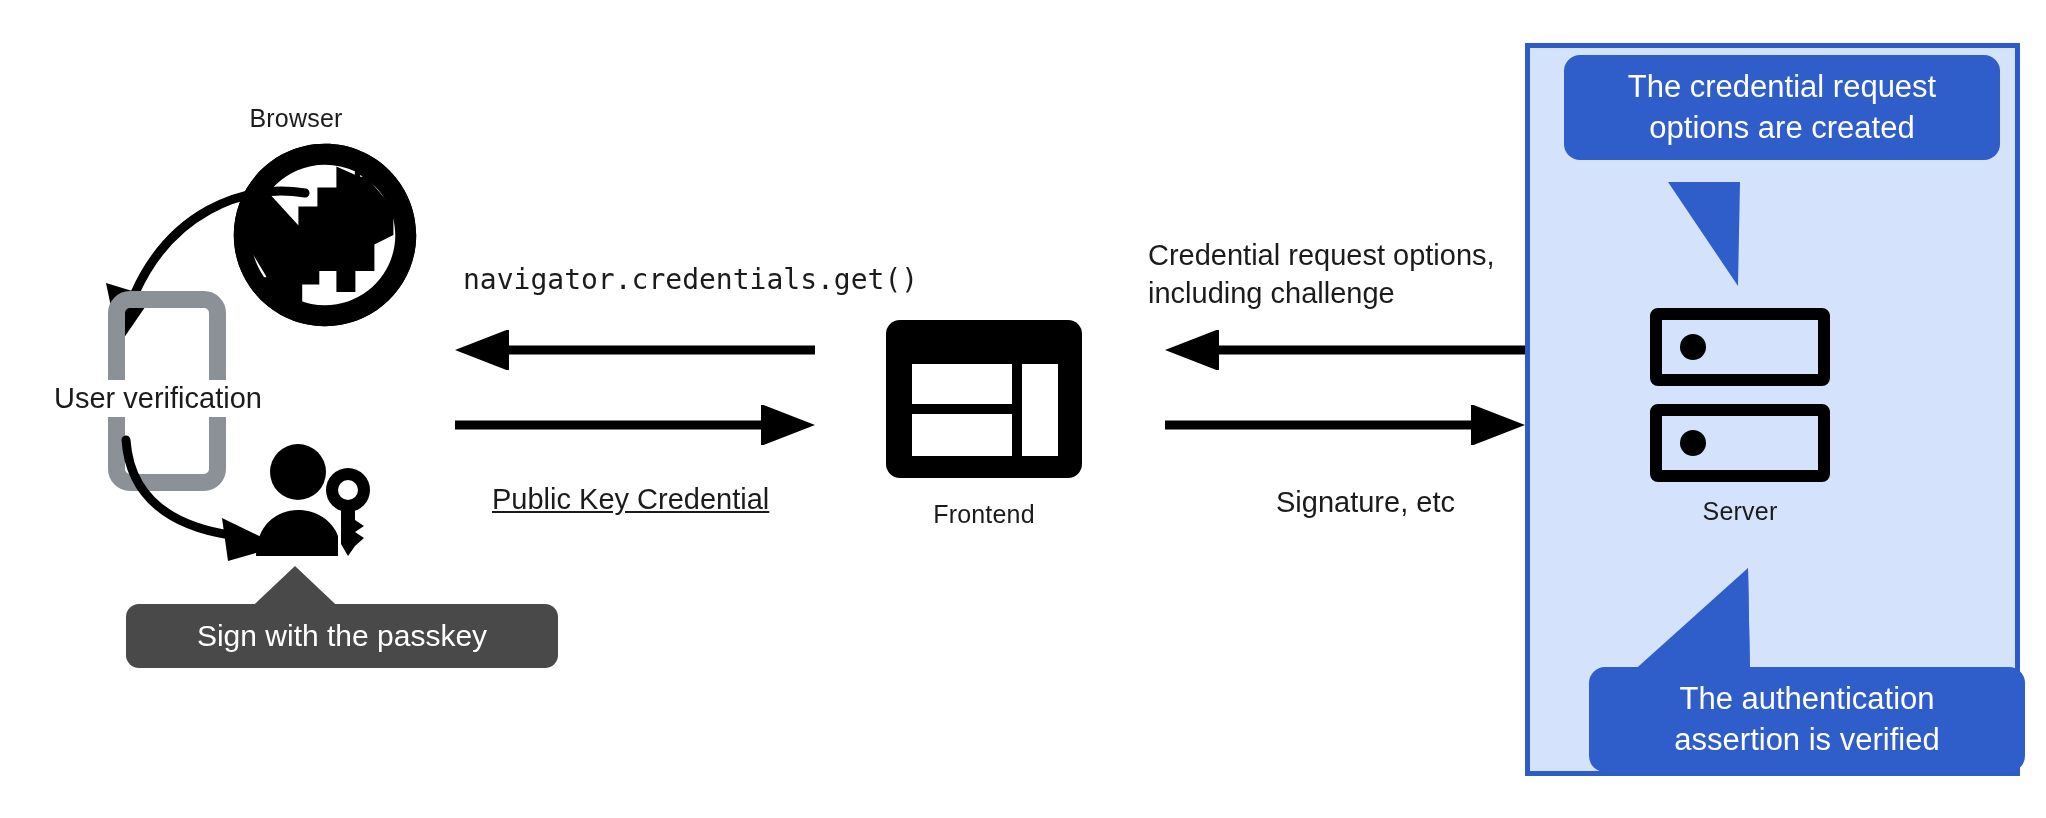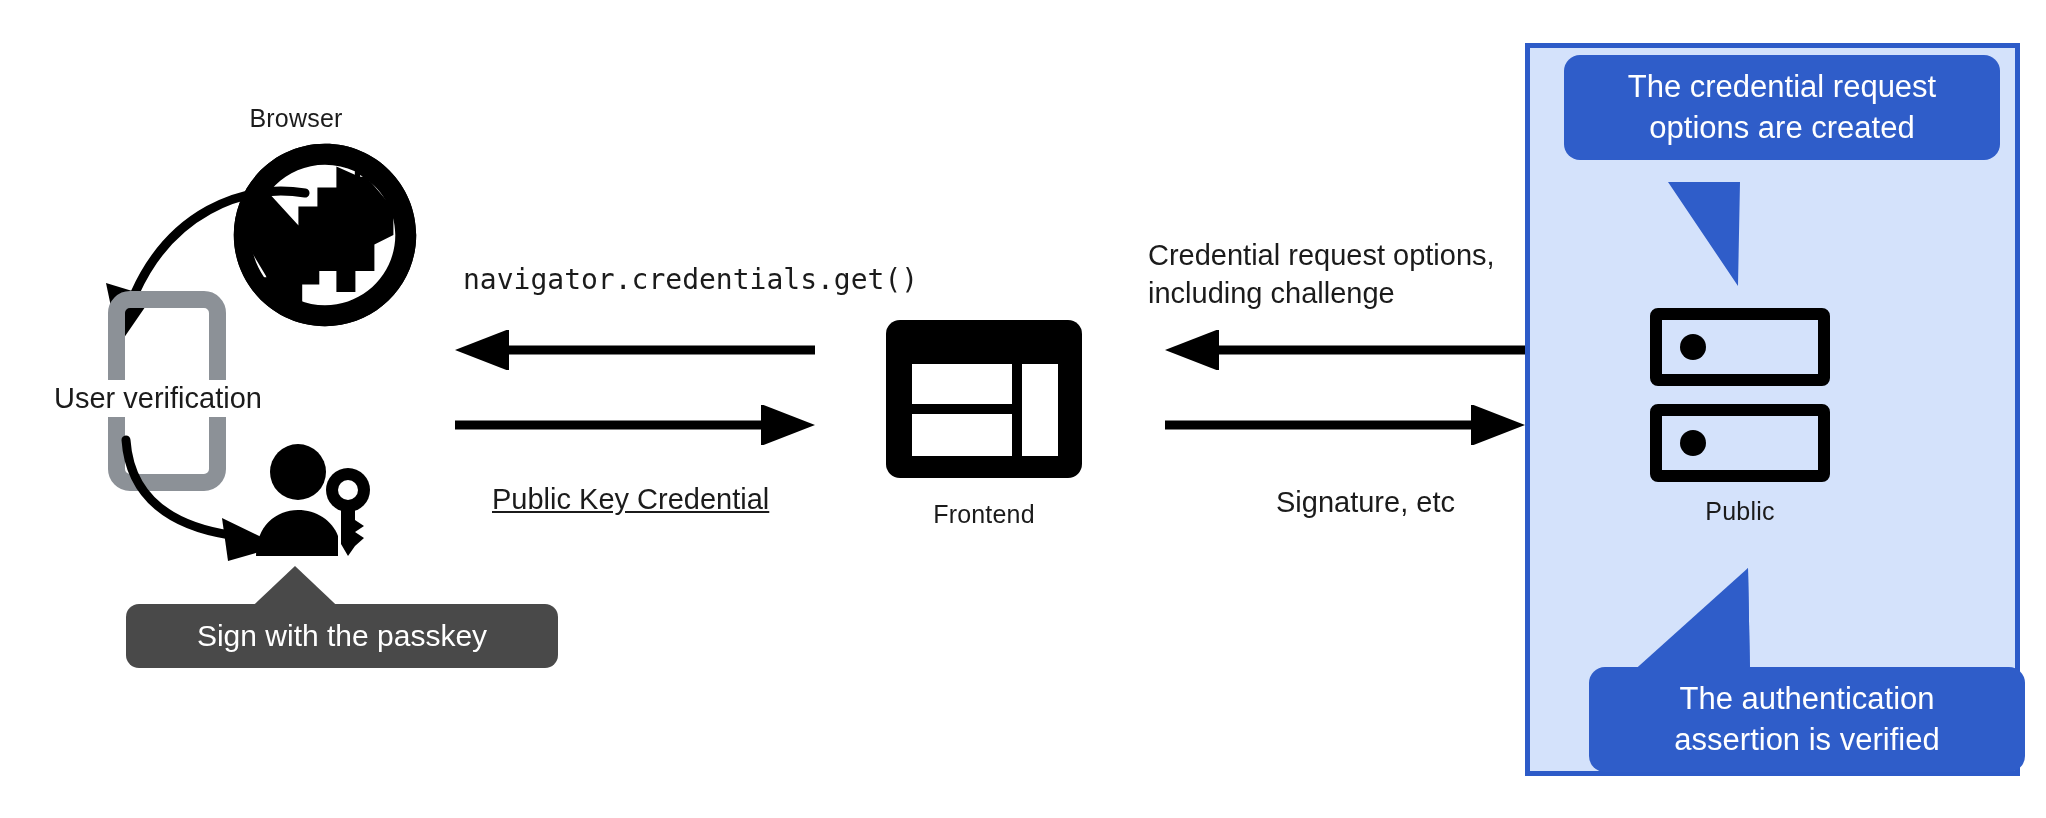--- a/index.html
+++ b/index.html
@@ -229,21 +229,21 @@
 
   <div class="abs callout-blue" style="left:1564px; top:55px; width:436px; height:105px;">The credential request
 options are created</div>
 
   <div class="abs" style="left:1650px; top:308px; width:180px; height:172px;">
     <div class="srv-unit" style="left:0; top:0; width:180px; height:78px;"></div>
     <div class="srv-dot" style="left:30px; top:26px;"></div>
     <div class="srv-unit" style="left:0; top:96px; width:180px; height:78px;"></div>
     <div class="srv-dot" style="left:30px; top:122px;"></div>
   </div>
-  <div class="abs node-label" style="left:1650px; top:497px; width:180px;">Public</div>
+  <div class="abs node-label" style="left:1650px; top:497px; width:180px;">Server</div>
 
   <svg class="abs tail" style="left:1630px; top:568px;" width="200" height="110" viewBox="0 0 200 110">
     <polygon points="118,0 120,106 0,106 52,106" fill="#2f5dc9"></polygon>
     <polygon points="118,0 120,106 0,106" fill="#2f5dc9"></polygon>
   </svg>
 
   <div class="abs callout-blue" style="left:1564px; top:667px; width:436px; height:105px;margin-left:25px;">The authentication
 assertion is verified</div>
 
 </div>

